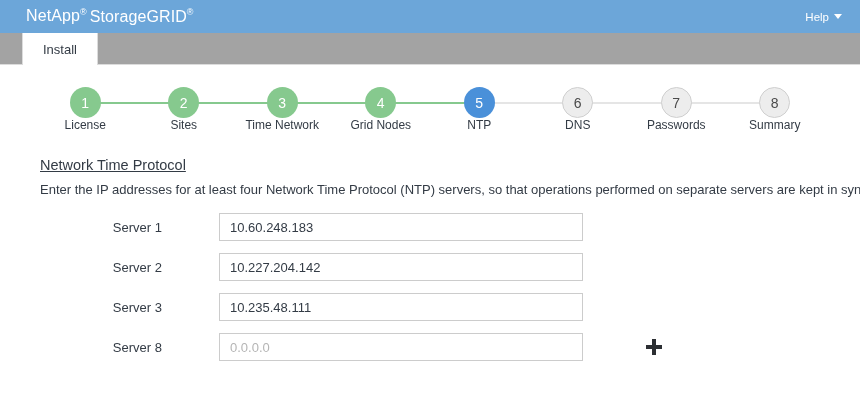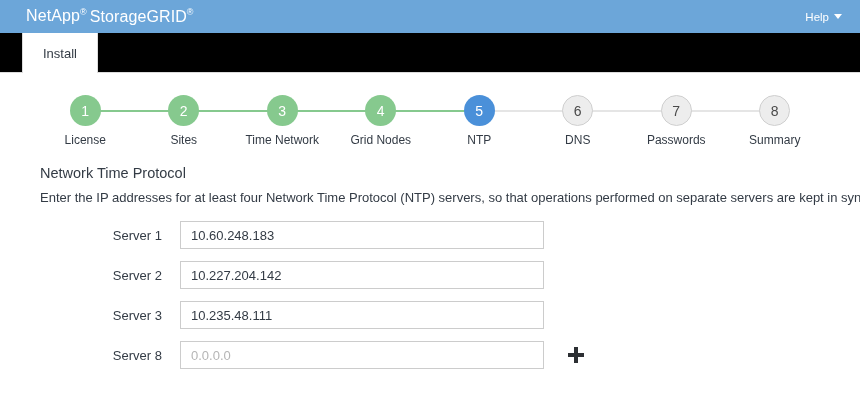--- a/index.html
+++ b/index.html
@@ -40,22 +40,22 @@
   }
   .caret {
     width: 0; height: 0;
     border-left: 4px solid transparent;
     border-right: 4px solid transparent;
     border-top: 5px solid #ffffff;
   }
 
   
   .tabbar {
-    height: 40px;
-    background: #000000;
+    height: 32px;
+    background: #a3a3a3;
     border-bottom: 1px solid #dcdcdc;
     display: flex;
     align-items: stretch;
     padding-left: 22px;
   }
   .tab {
     background: #ffffff;
     border-left: 1px solid #dcdcdc;
     border-right: 1px solid #dcdcdc;
     display: flex;
@@ -97,21 +97,20 @@
     z-index: 3;
   }
   .step.done .circle { background: #86c98e; color: #ffffff; }
   .step.active .circle { background: #4a90d9; color: #ffffff; }
   .step.todo .circle {
     background: #ededed;
     color: #4a4a4a;
     border: 1px solid #cfcfcf;
   }
   .step .label {
-    margin-top: 7px;
     font-size: 12px;
     color: #333b45;
     white-space: nowrap;
   }
   .step.active .label { font-weight: normal; }
   
   .step .line {
     position: absolute;
     top: 15px;
     left: 50%;
@@ -124,34 +123,36 @@
   .step.todo .line { background: #e5e5e5; }
   .step:last-child .line { display: none; }
 
   
   .content { padding: 8px 36px 0 40px; }
   .section-title {
     font-size: 14.5px;
     color: #333b45;
     margin: 0 0 9px 0;
     font-weight: normal;
+    text-decoration: underline;
   }
   .section-desc {
     font-size: 13px;
     color: #333b45;
     margin: 0 0 16px 0;
     white-space: nowrap;
   }
 
   .form { margin-top: 4px; }
   .row {
     display: flex;
     align-items: center;
     margin-bottom: 12px;
     position: relative;
+    gap: 39px;
   }
   .row .lbl {
     width: 140px;
     text-align: right;
     padding-right: 18px;
     font-size: 13px;
     color: #333b45;
   }
   .row input {
     width: 364px;

